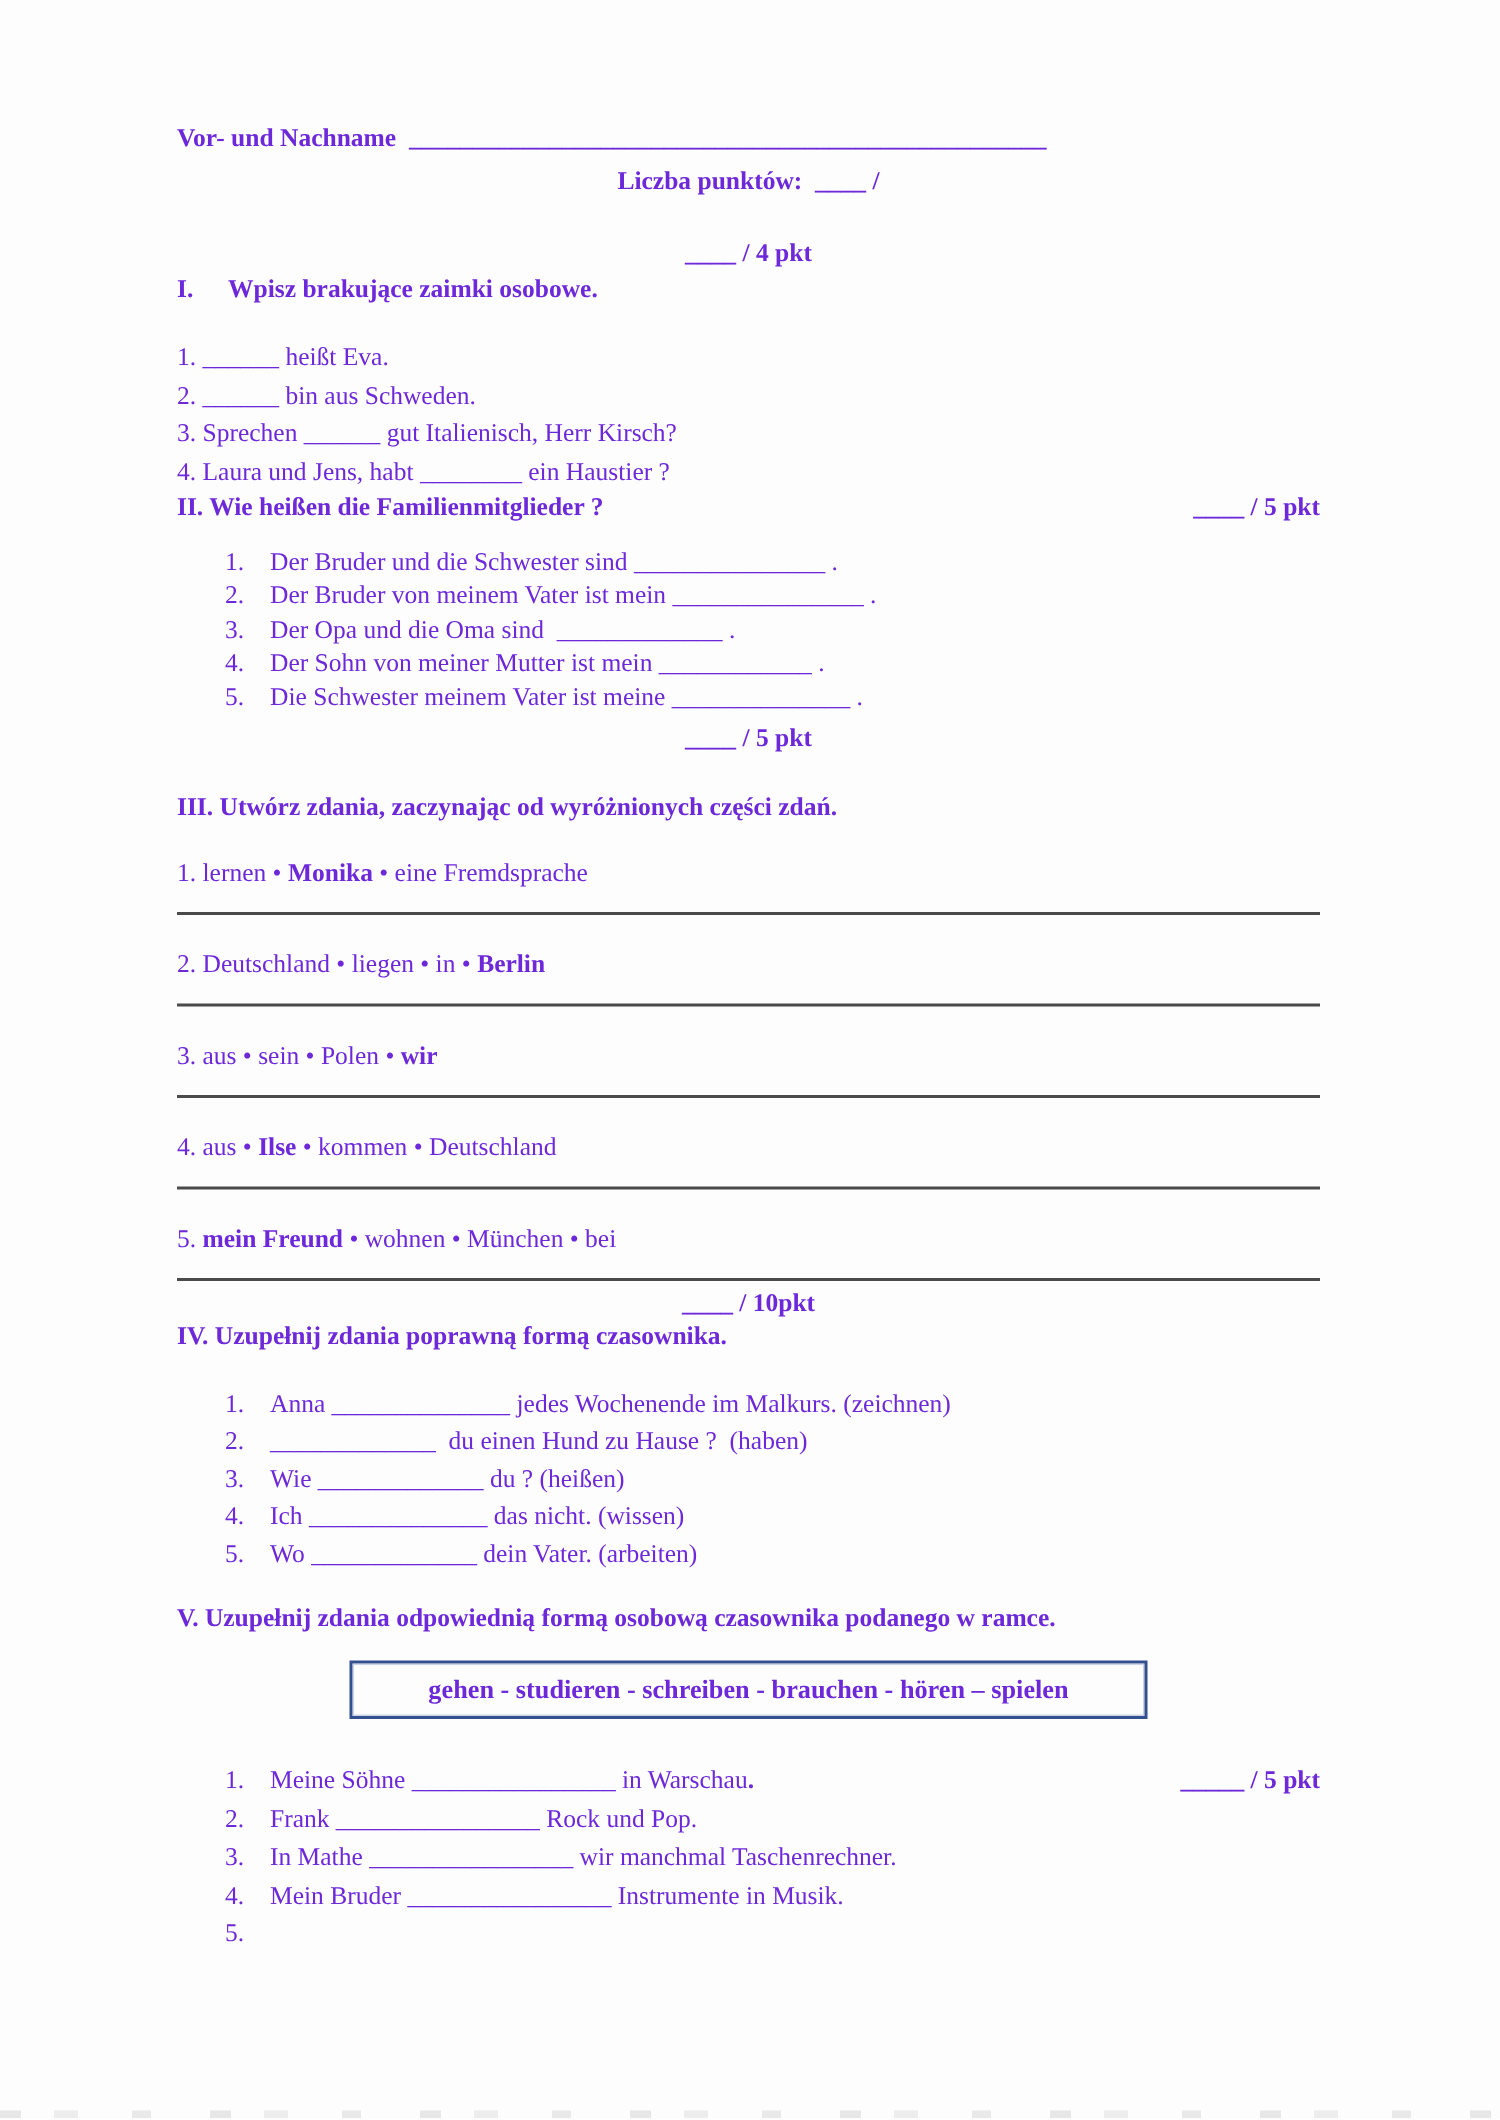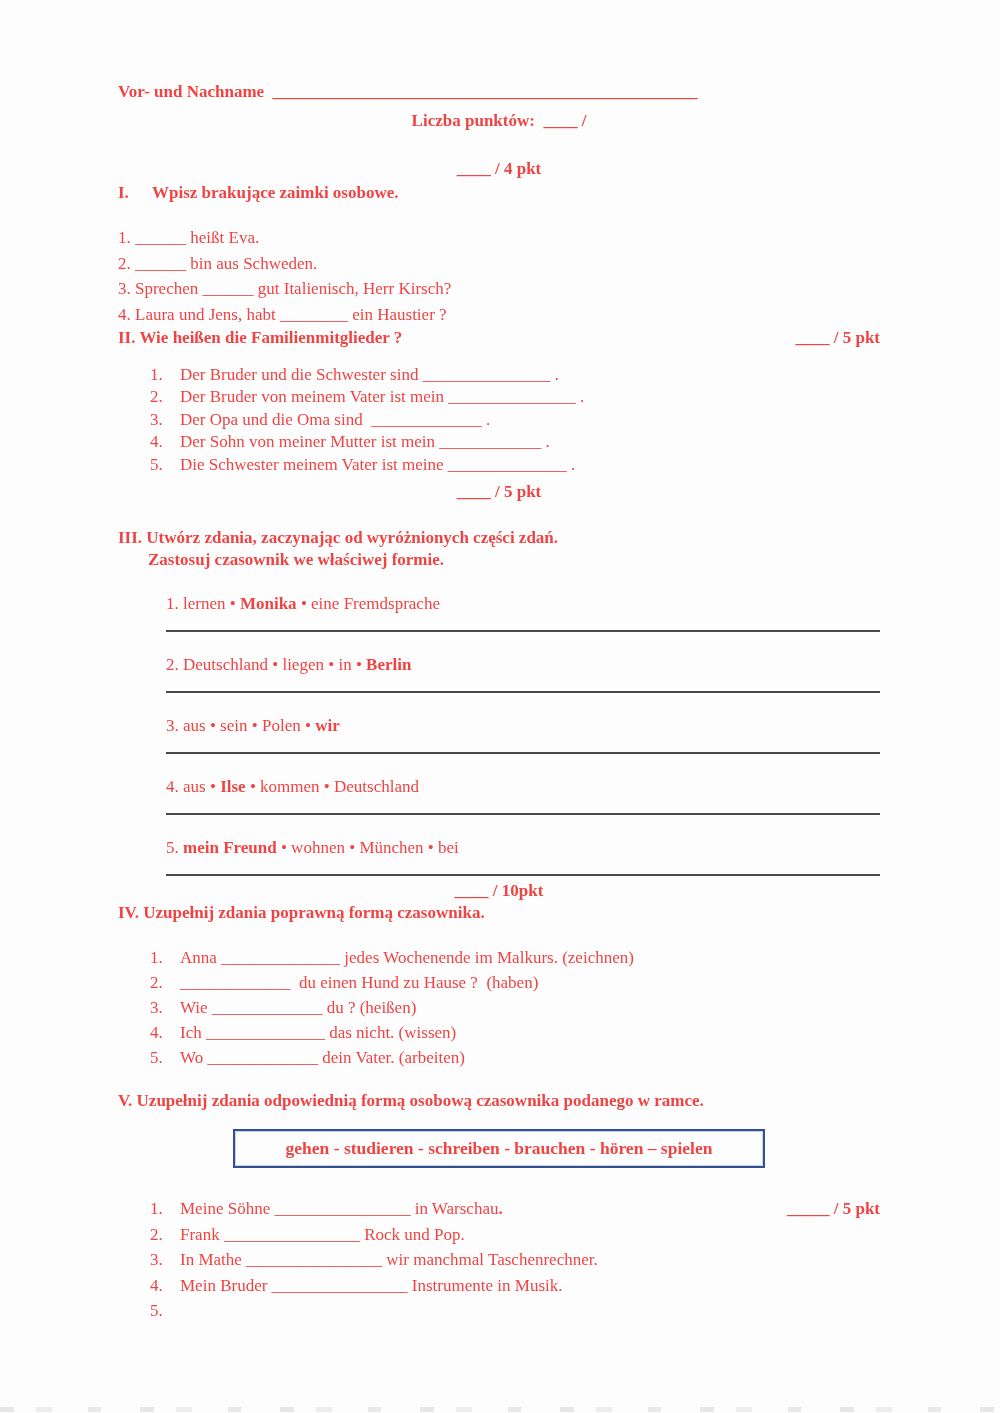--- a/index.html
+++ b/index.html
@@ -4,41 +4,41 @@
 <style>
   html,body{margin:0;padding:0;background:#ffffff;}
   .page{
     position:relative;
     width:1000px;height:1413px;
     background:#fdfdfd;
     box-sizing:border-box;
     padding:80px 120px 0 118px;
     font-family:"Liberation Serif","DejaVu Serif",serif;
     font-size:17px;
-    color:#ef4444;
+    color:#6d28d9;
     overflow:hidden;
   }
   .b{font-weight:bold;}
   .right{text-align:center;}
   .pre{white-space:pre-wrap;}
   .name-row{line-height:24px;}
   .points-row{line-height:22px;margin-top:6px;}
   .score4-row{line-height:22px;margin-top:26px;}
   .h1-row{line-height:22px;margin-top:2px;}
   .h1-row .sect-num{display:inline-block;min-width:34px;}
   .s1-items{margin-top:21px;}
   .s1-items .item{line-height:25.5px;}
   .h2-row{display:flex;justify-content:space-between;align-items:baseline;line-height:22px;}
   .num-items{margin-top:15px;padding-left:32px;}
   .num-items .item{display:flex;line-height:22.4px;}
   .num-items .num{flex:0 0 30px;}
   .score-after{line-height:22px;margin-top:5px;}
   .h3-block{margin-top:24px;line-height:22px;}
   .h3-block .indent{padding-left:30px;}
-  .s3-items{margin-top:10px;margin-left:48px;}
+  .s3-items{margin-top:10px;}
   .s3-items .item{line-height:22px;margin-top:22px;}
   .answer-line{height:0;border-bottom:2px solid #4a4a4a;margin-top:15px;}
   .score10-row{line-height:22px;margin-top:4px;}
   .h4-row{line-height:22px;margin-top:0px;}
   .s4-items{margin-top:21px;}
   .s4-items .item{line-height:25px;}
   .h5-row{line-height:22px;margin-top:20px;font-family:Liberation Serif, serif;}
   .verb-box{
     width:472px;margin:17px auto 0 auto;
     border:2px solid #33518e;
@@ -109,21 +109,20 @@
     </div>
     <div class="item">
       <span class="num">5.</span>
       <span class="pre">Die Schwester meinem Vater ist meine ______________ .</span>
     </div>
   </div>
   <div class="score-after right b">____ / 5 pkt</div>
 
   <div class="h3-block b">
     <div>III. Utwórz zdania, zaczynając od wyróżnionych części zdań.</div>
-    <div class="indent">Zastosuj czasownik we właściwej formie.</div>
   </div>
   <div class="s3-items">
     <div class="item">
       <span class="pre">1. lernen • </span><span class="b">Monika</span><span class="pre"> • eine Fremdsprache</span>
     </div>
     <div class="answer-line"></div>
     <div class="item">
       <span class="pre">2. Deutschland • liegen • in • </span><span class="b">Berlin</span><span class="pre"></span>
     </div>
     <div class="answer-line"></div>

